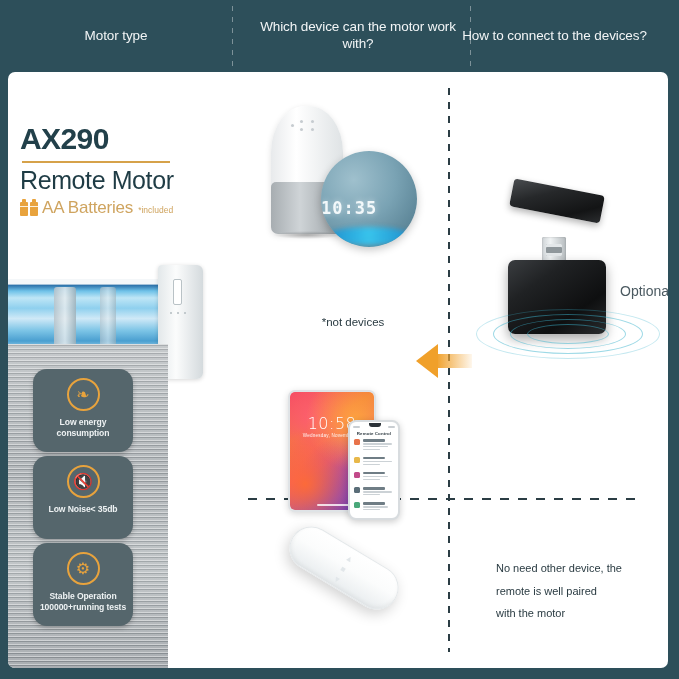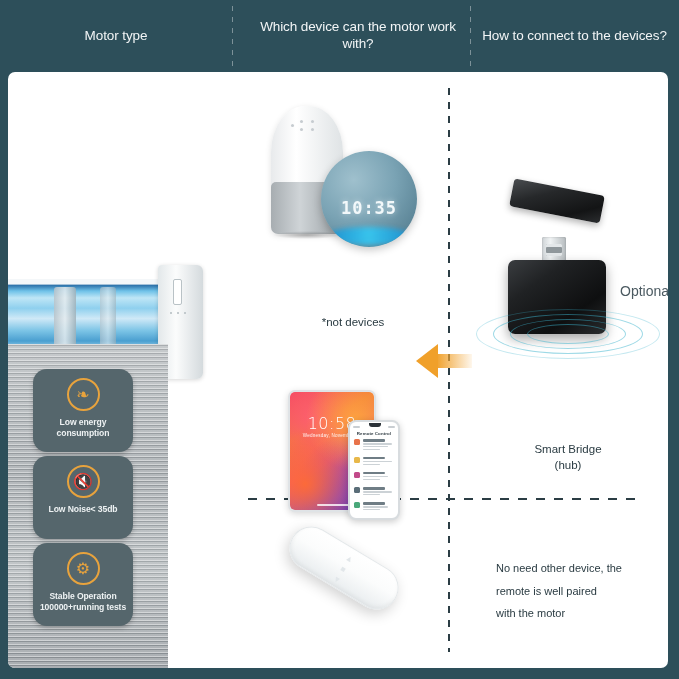--- a/index.html
+++ b/index.html
@@ -24,21 +24,21 @@
     position:absolute; top:0; height:72px;
     display:flex; align-items:center; justify-content:center;
     text-align:center;
     font-size:13.5px; line-height:1.25; font-weight:400;
     letter-spacing:-.1px;
     color:#f2f5f6;
     padding:0 8px;
   }
   .hdr-col.c1{ left:0;   width:232px; }
   .hdr-col.c2{ left:239px; width:238px; }
-  .hdr-col.c3{ left:470px; width:209px; }
+  .hdr-col.c3{ left:450px; width:209px; }
   .hdr-div{
     position:absolute; top:6px; width:1px; height:60px;
     background:repeating-linear-gradient(to bottom,
         rgba(255,255,255,.38) 0px, rgba(255,255,255,.38) 5px,
         rgba(255,255,255,0) 5px, rgba(255,255,255,0) 11px);
   }
   .hdr-div.d1{ left:232px; }
   .hdr-div.d2{ left:470px; }
 
   
@@ -204,21 +204,21 @@
   }
   .echo{
     position:absolute; left:58px; top:55px; width:96px; height:96px;
     border-radius:50%;
     background:radial-gradient(circle at 34% 30%, #9fc0cd 0%, #7aa3b4 45%, #5b8496 80%, #47707f 100%);
     box-shadow:0 3px 9px rgba(0,0,0,.22);
     overflow:hidden;
   }
   .echo .clock{
     position:absolute; left:0; right:0; top:47px;
-    text-align:center; color:#f2f8fa;
+    text-align:left; color:#f2f8fa;
     font-family:"DejaVu Sans Mono", monospace;
     font-size:17px; letter-spacing:1px; font-weight:600;
     text-shadow:0 0 6px rgba(255,255,255,.55);
   }
   .echo .ring{
     position:absolute; left:6px; bottom:2px; width:84px; height:18px;
     border-radius:50%;
     background:linear-gradient(to right,#1a8fd0,#36c6f0,#1a8fd0);
     filter:blur(2.5px); opacity:.95;
   }
@@ -388,20 +388,33 @@
     <div class="hdr-col c3">
       <span>How to connect to the devices?</span>
     </div>
   </div>
 
   <div class="card">
 
     <div class="vdash"></div>
     <div class="hdash"></div>
 
+    <div class="title-block">
+      <div class="ax-model">AX290</div>
+      <div class="rule-gold"></div>
+      <div class="remote-motor">Remote Motor</div>
+      <div class="batt-line">
+        <span class="batt-ico">
+          <span class="batt"></span>
+            <span class="batt"></span>
+        </span>
+        <span class="batt-txt">AA Batteries</span>
+        <span class="batt-sub">*included</span>
+      </div>
+    </div>
 
     <div class="motor-photo">
       <div class="motor-body">
         <div class="motor-ring r1"></div>
         <div class="motor-ring r2"></div>
       </div>
       <div class="motor-cap">
         <div class="slot"></div>
         <div class="dots">
             <i></i>
@@ -531,24 +544,20 @@
     <div class="hub-wrap">
       <div class="hub-cap"></div>
       <div class="usb"></div>
       <div class="hub-body"></div>
       <div class="wave w1"></div>
       <div class="wave w2"></div>
       <div class="wave w3"></div>
       <div class="wave w4"></div>
       <div class="optional">Optional</div>
     </div>
-    <div class="hub-label">
-      <span>Smart Bridge</span><br>
-      <span>(hub)</span>
-    </div>
 
     <div class="paired">
       <span>No need other device, the</span><br>
       <span>remote is well paired</span><br>
       <span>with the motor</span>
     </div>
 
   </div>
 </div>
 

